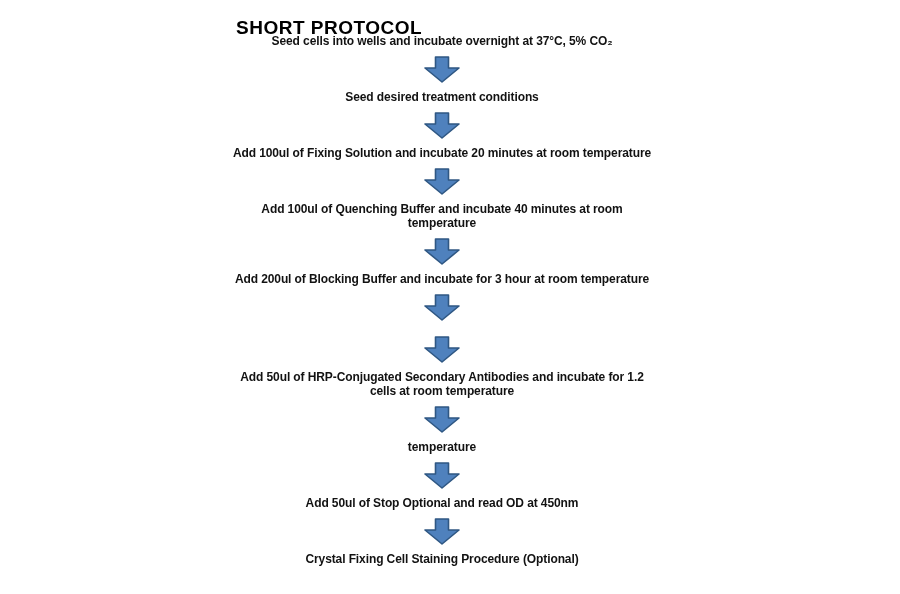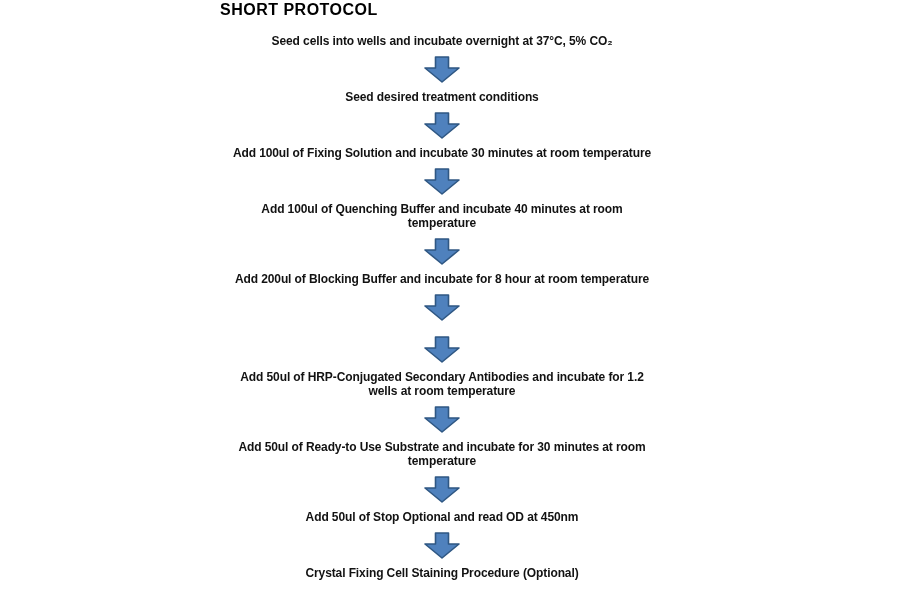--- a/index.html
+++ b/index.html
@@ -8,22 +8,22 @@
     width: 900px;
     height: 594px;
     background: #ffffff;
     font-family: "Liberation Sans", sans-serif;
     overflow: hidden;
   }
   .title {
     position: absolute;
     left: 220px;
     top: 1px;
-    margin: 0;
-    font-size: 16px;
+    margin: 16px;
+    font-size: 19px;
     font-weight: bold;
     letter-spacing: 0.5px;
     color: #000000;
   }
   .flow {
     position: absolute;
     left: 182px;
     top: 34px;
     width: 520px;
     display: flex;
@@ -58,50 +58,49 @@
       <span class="arrow"><svg width="36" height="27" viewBox="0 0 36 27">
           <polygon points="11.5,1 24.5,1 24.5,12 35,12 18,26 1,12 11.5,12" fill="#4F81BD" stroke="#2F5783" stroke-width="1.6" stroke-linejoin="round"></polygon>
         </svg></span>
       <div class="step">
         <div>Seed desired treatment conditions</div>
       </div>
       <span class="arrow"><svg width="36" height="27" viewBox="0 0 36 27">
           <polygon points="11.5,1 24.5,1 24.5,12 35,12 18,26 1,12 11.5,12" fill="#4F81BD" stroke="#2F5783" stroke-width="1.6" stroke-linejoin="round"></polygon>
         </svg></span>
       <div class="step">
-        <div>Add 100ul of Fixing Solution and incubate 30 minutes at room temperature</div>
+        <div>Add 100ul of Fixing Solution and incubate 20 minutes at room temperature</div>
       </div>
       <span class="arrow"><svg width="36" height="27" viewBox="0 0 36 27">
           <polygon points="11.5,1 24.5,1 24.5,12 35,12 18,26 1,12 11.5,12" fill="#4F81BD" stroke="#2F5783" stroke-width="1.6" stroke-linejoin="round"></polygon>
         </svg></span>
       <div class="step">
         <div>Add 100ul of Quenching Buffer and incubate 40 minutes at room</div>
         <div>temperature</div>
       </div>
       <span class="arrow"><svg width="36" height="27" viewBox="0 0 36 27">
           <polygon points="11.5,1 24.5,1 24.5,12 35,12 18,26 1,12 11.5,12" fill="#4F81BD" stroke="#2F5783" stroke-width="1.6" stroke-linejoin="round"></polygon>
         </svg></span>
       <div class="step">
-        <div>Add 200ul of Blocking Buffer and incubate for 8 hour at room temperature</div>
+        <div>Add 200ul of Blocking Buffer and incubate for 3 hour at room temperature</div>
       </div>
       <span class="arrow"><svg width="36" height="27" viewBox="0 0 36 27">
           <polygon points="11.5,1 24.5,1 24.5,12 35,12 18,26 1,12 11.5,12" fill="#4F81BD" stroke="#2F5783" stroke-width="1.6" stroke-linejoin="round"></polygon>
         </svg></span>
       <span class="arrow"><svg width="36" height="27" viewBox="0 0 36 27">
           <polygon points="11.5,1 24.5,1 24.5,12 35,12 18,26 1,12 11.5,12" fill="#4F81BD" stroke="#2F5783" stroke-width="1.6" stroke-linejoin="round"></polygon>
         </svg></span>
       <div class="step">
         <div>Add 50ul of HRP-Conjugated Secondary Antibodies and incubate for 1.2</div>
-        <div>wells at room temperature</div>
+        <div>cells at room temperature</div>
       </div>
       <span class="arrow"><svg width="36" height="27" viewBox="0 0 36 27">
           <polygon points="11.5,1 24.5,1 24.5,12 35,12 18,26 1,12 11.5,12" fill="#4F81BD" stroke="#2F5783" stroke-width="1.6" stroke-linejoin="round"></polygon>
         </svg></span>
       <div class="step">
-        <div>Add 50ul of Ready-to Use Substrate and incubate for 30 minutes at room</div>
         <div>temperature</div>
       </div>
       <span class="arrow"><svg width="36" height="27" viewBox="0 0 36 27">
           <polygon points="11.5,1 24.5,1 24.5,12 35,12 18,26 1,12 11.5,12" fill="#4F81BD" stroke="#2F5783" stroke-width="1.6" stroke-linejoin="round"></polygon>
         </svg></span>
       <div class="step">
         <div>Add 50ul of Stop Optional and read OD at 450nm</div>
       </div>
       <span class="arrow"><svg width="36" height="27" viewBox="0 0 36 27">
           <polygon points="11.5,1 24.5,1 24.5,12 35,12 18,26 1,12 11.5,12" fill="#4F81BD" stroke="#2F5783" stroke-width="1.6" stroke-linejoin="round"></polygon>

